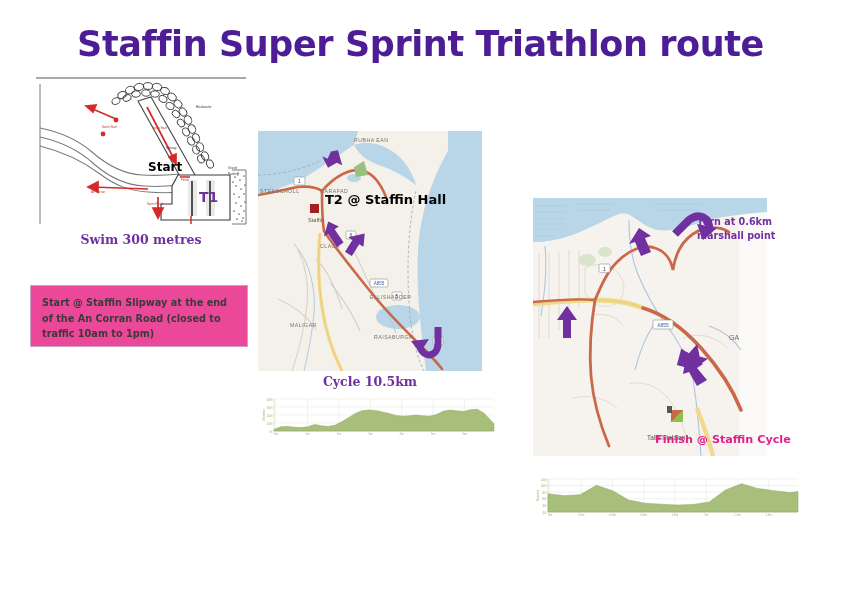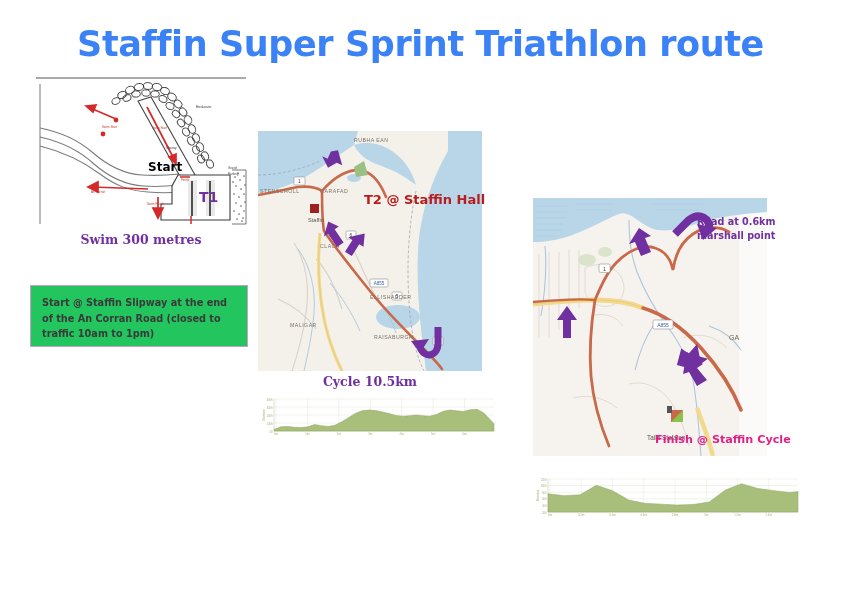--- a/index.html
+++ b/index.html
@@ -13,21 +13,21 @@
   .slide{position:absolute;inset:0;}
 
   
   .title{
     position:absolute;left:0;top:24px;width:841px;
     text-align:center;
     font-family:"DejaVu Sans","Liberation Sans",sans-serif;
     font-weight:bold;
     font-size:35px;
     letter-spacing:-0.4px;
-    color:#3b82f6;
+    color:#4c1d95;
   }
 
   
   .panel{position:absolute;}
 
   
   #swim-drawing{left:30px;top:74px;width:222px;height:155px;background:#ffffff;}
   #swim-drawing svg{display:block;}
 
   .map-label{
@@ -46,21 +46,21 @@
     color:#7030A0;
     white-space:nowrap;
   }
   #swim-caption{left:30px;top:232px;width:222px;text-align:center;font-size:12.5px;}
   #cycle-caption{left:258px;top:374px;width:224px;text-align:center;font-size:12.5px;}
   #run-caption{left:533px;top:459px;width:234px;text-align:center;font-size:12.5px;}
 
   
   .note{
     position:absolute;
-    background:#22c55e;
+    background:#ec4899;
     border:1.3px solid #C8A0C8;
     box-sizing:border-box;
     padding:9px 11px 8px 11px;
     font-family:"DejaVu Sans","Liberation Sans",sans-serif;
     font-weight:bold;
     font-size:9.7px;
     line-height:1.62;
     color:#3A3A3A;
   }
   #note-start{left:30px;top:285px;width:218px;height:62px;}
@@ -72,21 +72,21 @@
   #run-map{left:533px;top:198px;width:234px;height:258px;}
   .mapbox svg{display:block;}
 
   .anno{
     position:absolute;
     font-family:"DejaVu Sans","Liberation Sans",sans-serif;
     font-weight:bold;
     white-space:nowrap;
     line-height:1.45;
   }
-  #cycle-t2-label{left:325px;top:191px;font-size:13px;color:#b91c1c;padding-left:39px;}
+  #cycle-t2-label{left:325px;top:191px;font-size:13px;color:#000000;}
   #run-turn-label{left:697px;top:215px;font-size:9.6px;color:#7030A0;}
   #run-finish-label{left:655px;top:432px;font-size:11.2px;color:#E0218A;}
 
   
   .profile{position:absolute;background:#ffffff;}
   #cycle-profile{left:248px;top:395px;width:250px;height:45px;}
   #run-profile{left:518px;top:475px;width:284px;height:47px;}
   .profile svg{display:block;}
 </style>
 </head>
@@ -421,21 +421,21 @@
         <polygon points="150,158 166,170 160,174 170,186 160,192 152,178 146,180" transform="translate(4,-4)"></polygon>
       </g>
 
       <g fill="none" stroke="#7030A0" stroke-width="8" stroke-linecap="butt">
         <path d="M142,36 L156,22 C166,14 178,20 176,32"></path>
       </g>
       <polygon points="170,42 164,26 184,30" fill="#7030A0"></polygon>
     </svg>
   </div>
   <div class="anno" id="run-turn-label">
-    <div>Road at 0.6km</div>
+    <div>Turn at 0.6km</div>
     <div>marshall point</div>
   </div>
   <div class="anno" id="run-finish-label">Finish @ Staffin Cycle</div>
 
   <div class="profile" id="run-profile">
     <svg width="284" height="47" viewBox="0 0 284 47">
       <rect x="0" y="0" width="284" height="47" fill="#ffffff"></rect>
       <g id="run-chart">
           <line x1="30" y1="4" x2="280" y2="4" stroke="#e4e4d8" stroke-width="0.5"></line>
           <text x="28.5" y="5.6" text-anchor="end" font-size="2.6" font-family="Liberation Sans, sans-serif" fill="#a8ae78">120ft</text>

